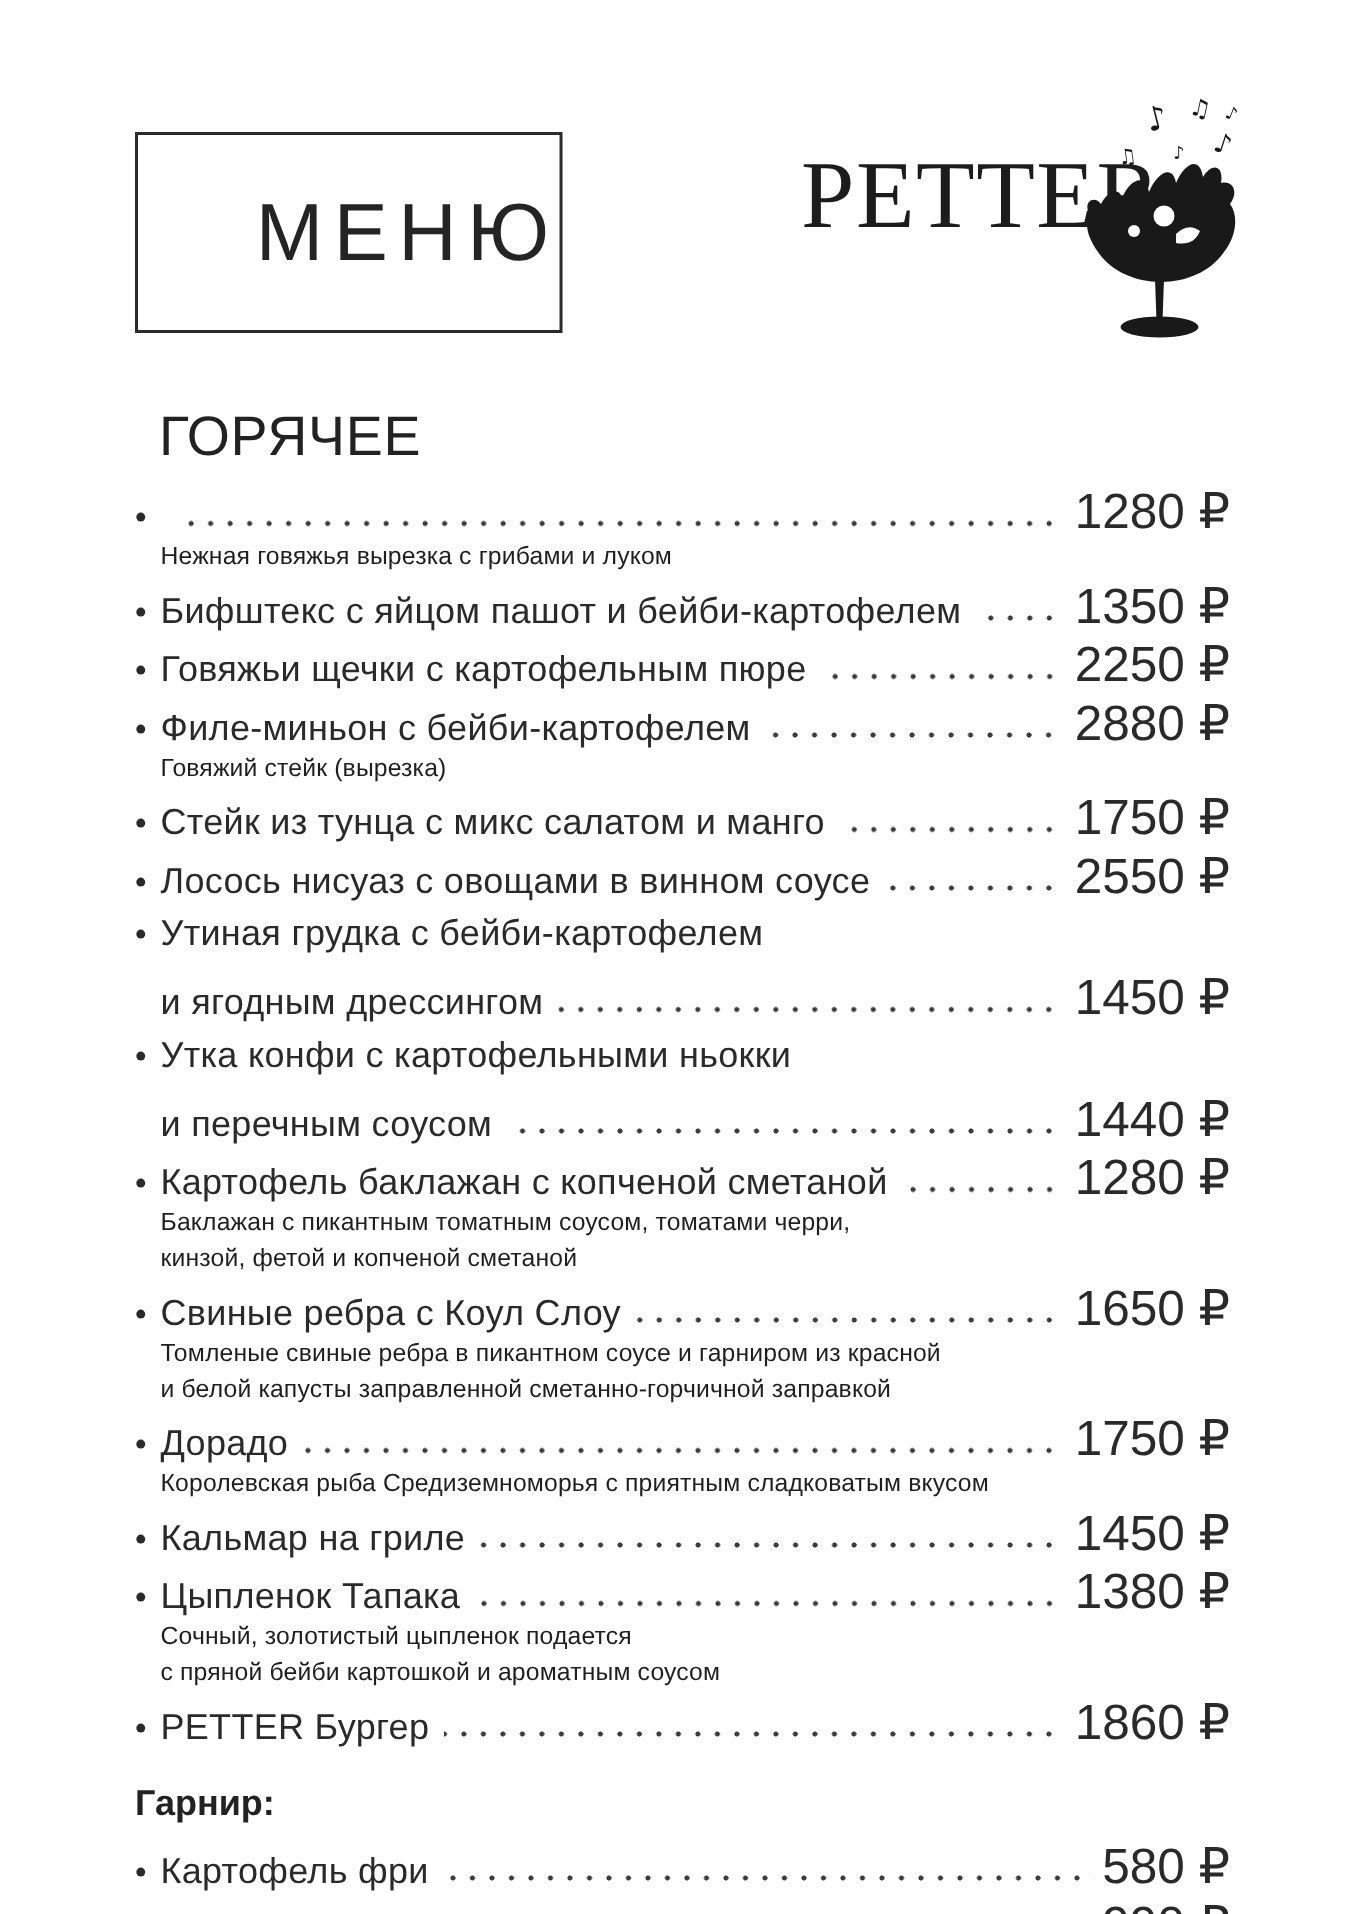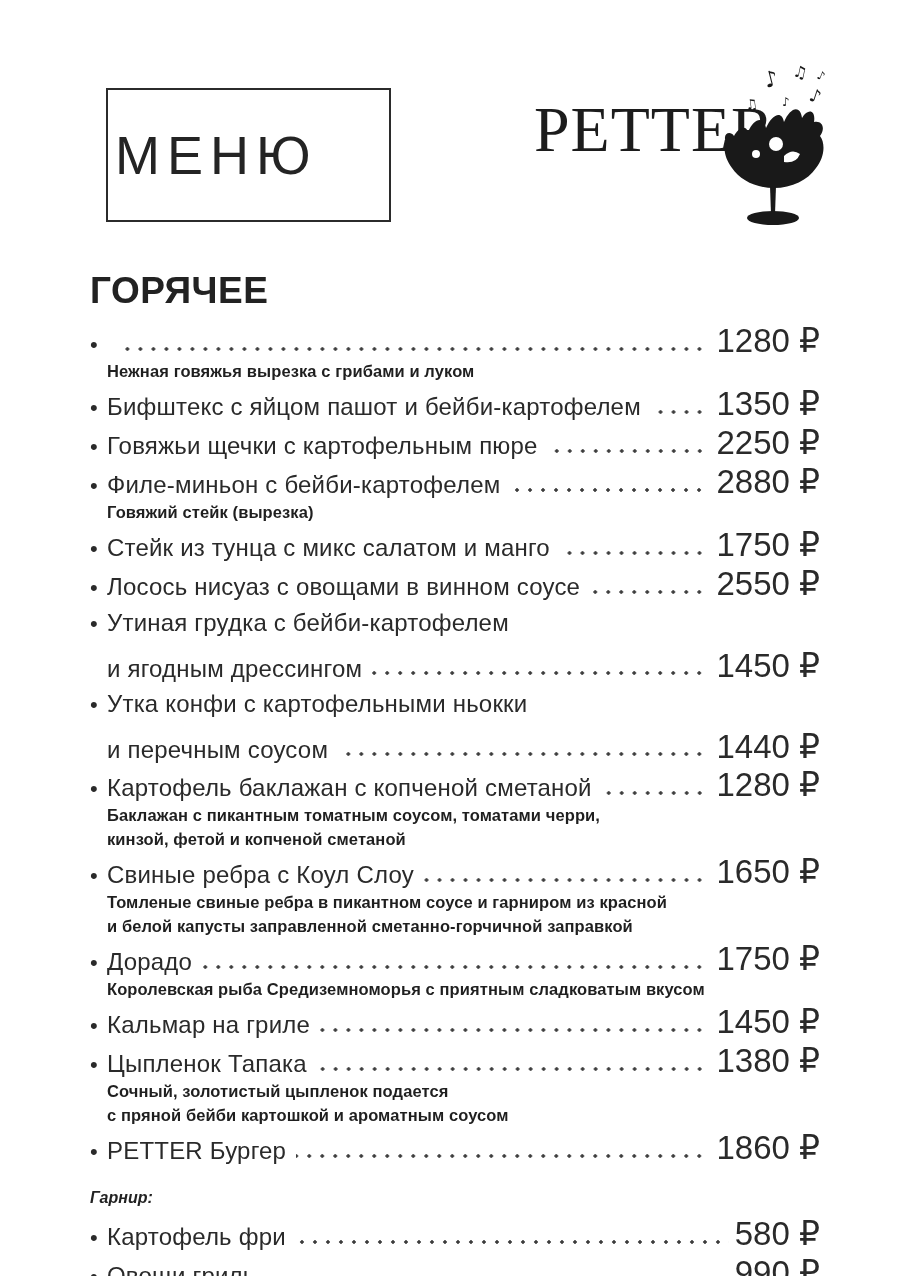--- a/index.html
+++ b/index.html
@@ -16,24 +16,24 @@
     position: relative;
     width: 910px;
     height: 1276px;
     background: #ffffff;
   }
 
   
   .header { position: relative; height: 232px; }
   .menu-box {
     position: absolute;
-    left: 106px; top: 88px;
+    left: 90px; top: 88px;
     width: 281px; height: 130px;
     border: 2px solid #2b2b2b;
-    display: flex; align-items: center; justify-content: flex-start;
+    display: flex; align-items: center; justify-content: flex-end;
   }
   .menu-box-label {
     font-size: 54px;
     font-weight: 400;
     letter-spacing: 7px;
     color: #242424;
     padding-left: 7px; 
   }
   .logo {
     position: absolute;
@@ -51,32 +51,31 @@
   }
   .glass-svg { position: absolute; right: -6px; top: 0; }
 
   
   .menu-wrap {
     position: absolute;
     left: 90px; top: 270px;
     width: 730px;
   }
   .sec-title-lg {
-    margin: 0 0 16px 0;
+    margin: 0 0 16px 16px;
     font-size: 37px;
-    font-weight: 700;
+    font-weight: 400;
     letter-spacing: 0.5px;
     color: #222222;
   }
   .sec-title-sm {
     margin: 24px 0 14px 0;
-    font-size: 16px;
+    font-size: 24px;
     font-weight: 700;
     color: #222222;
-    font-style: italic;
   }
   .menu-section { display: block; }
   .item { margin-bottom: 9px; }
   .row {
     display: flex;
     align-items: baseline;
     font-size: 24px;
     line-height: 26px;
     color: #2a2a2a;
   }
@@ -102,21 +101,21 @@
   .price {
     flex: 0 0 auto;
     white-space: nowrap;
     font-size: 33px;
     color: #2a2a2a;
   }
   .desc {
     margin: 3px 0 0 17px;
     font-size: 16.5px;
     line-height: 21px;
-    font-weight: 700;
+    font-weight: 400;
     letter-spacing: 0.1px;
     color: #1f1f1f;
   }
 </style>
 </head>
 <body>
 
 <div class="page">
 
   <div class="header">

